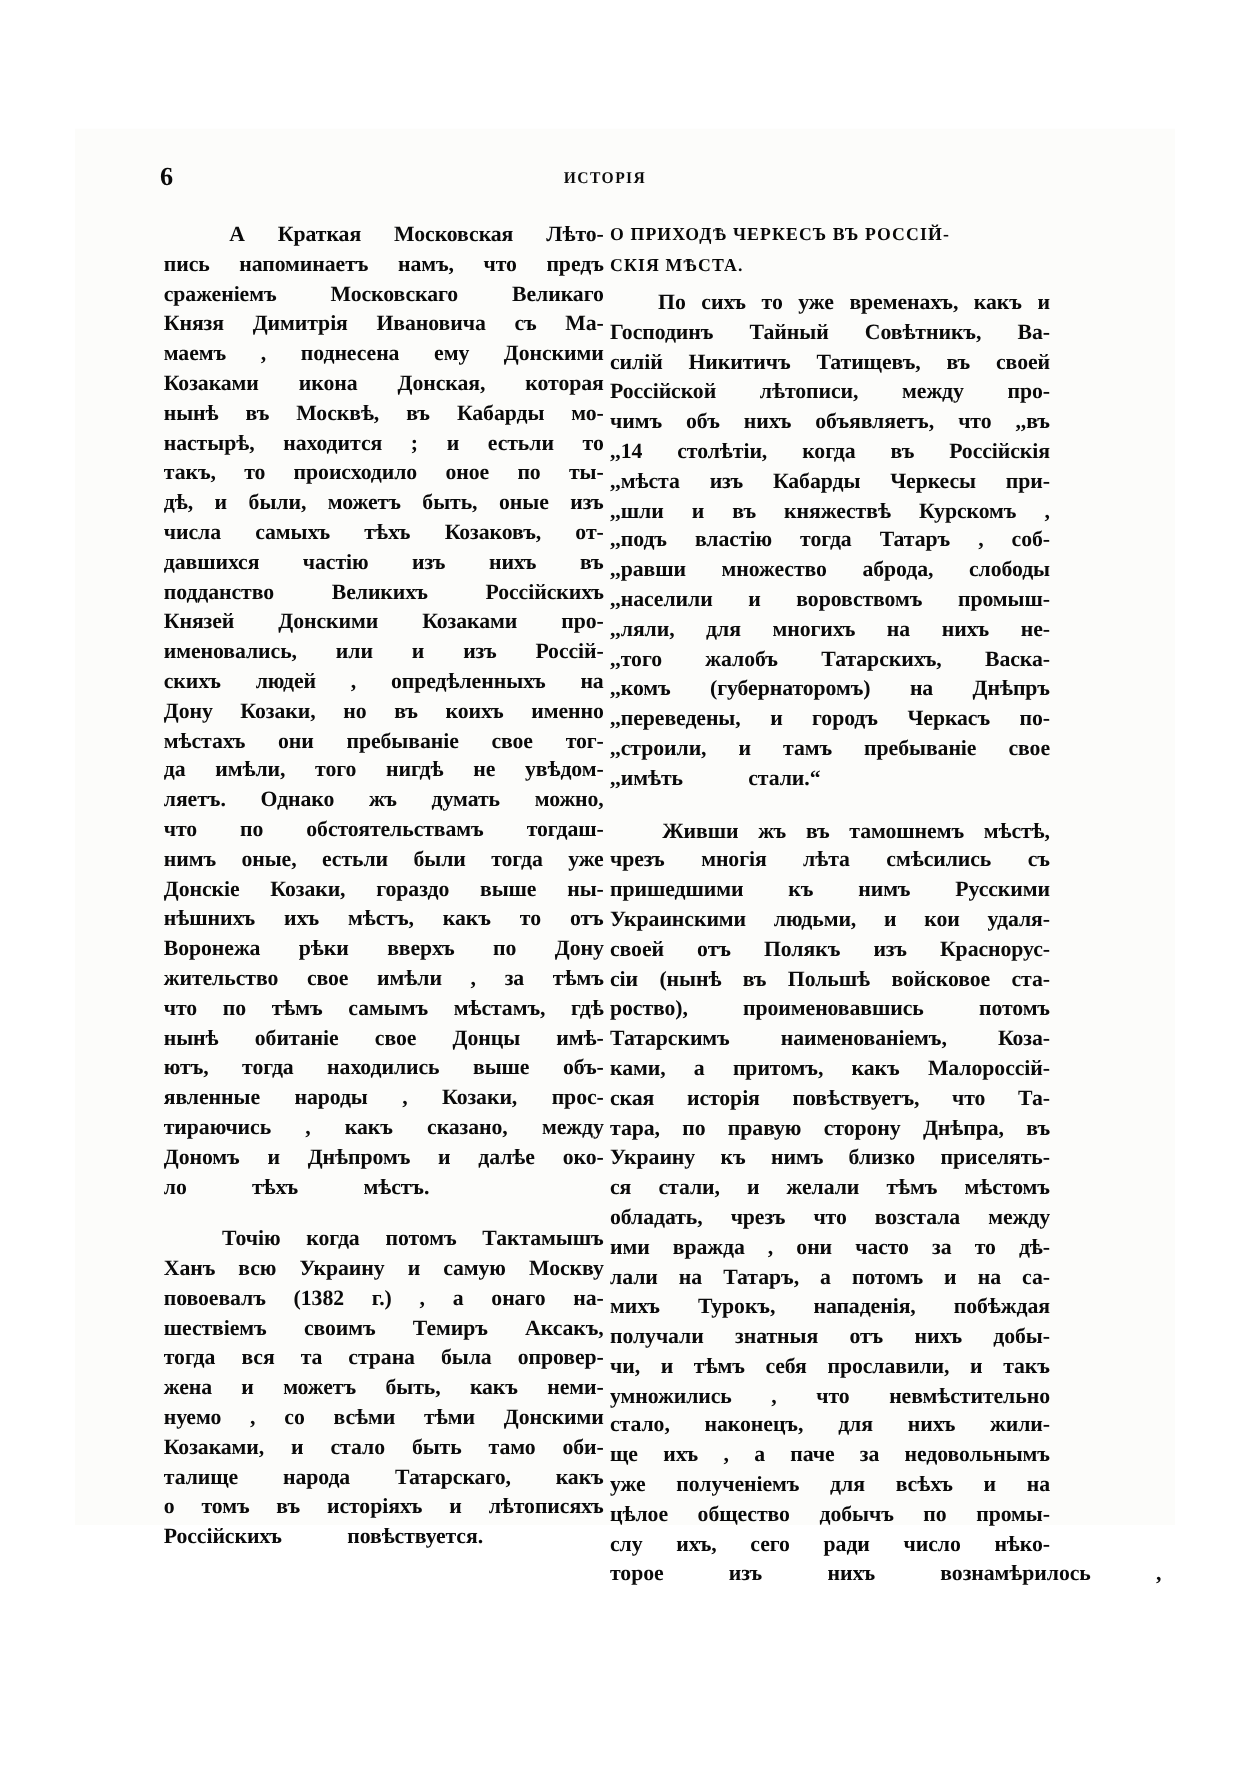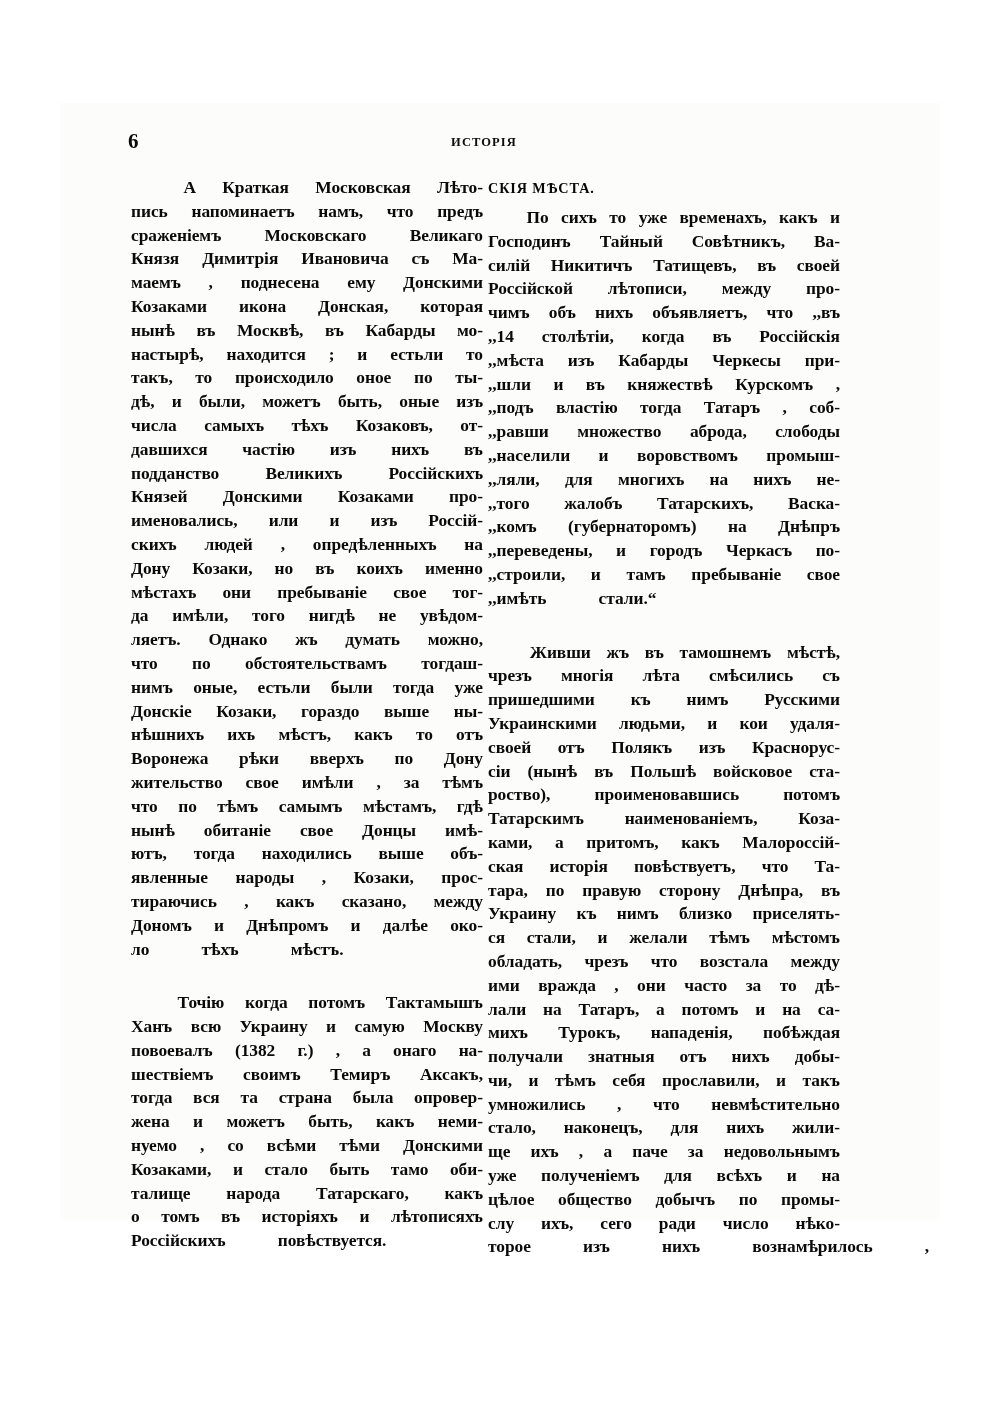--- a/index.html
+++ b/index.html
@@ -103,21 +103,21 @@
   .para {
     margin: 0 0 0 0;
     font-family: "Liberation Serif", "DejaVu Serif", serif;
     font-size: 17.4px;
     font-weight: 700;
     line-height: 23.8px;
     color: #0a0a0a;
     letter-spacing: -0.05px;
     transform: scaleY(1.0);
   }
-  .para + .para { margin-top: 30px; }
+  .para + .para { margin-top: 18px; }
 
   
   .jl {
     display: flex;
     justify-content: space-between;
     height: 23.8px;
     line-height: 23.8px;
   }
   .jl.last { justify-content: flex-start; gap: 47px; }
   .jl.last > span + span { margin-left: 0.30em; }
@@ -457,20 +457,21 @@
           </div>
           <div class="jl last">
             <span>Россійскихъ</span>
             <span>повѣствуется.</span>
           </div>
         </div>
       </div>
 
     <div class="col" id="col-right">
       <div class="sec-head">
+        <span class="l1">О ПРИХОДѢ ЧЕРКЕСЪ ВЪ РОССІЙ-</span>
         <span class="l2">СКІЯ МѢСТА.</span>
       </div>
       <div id="right-body">
           <div class="para">
             <div class="jl ind">
               <span>По</span>
               <span>сихъ</span>
               <span>то</span>
               <span>уже</span>
               <span>временахъ,</span>

